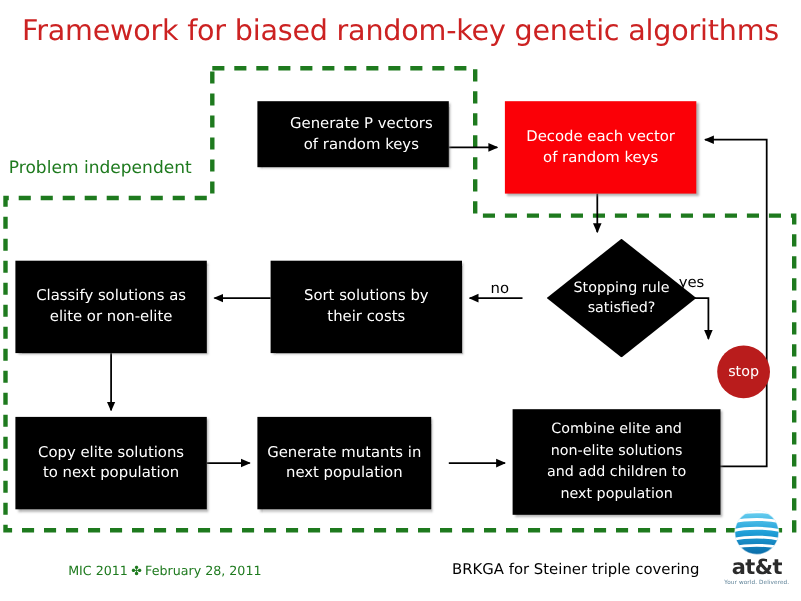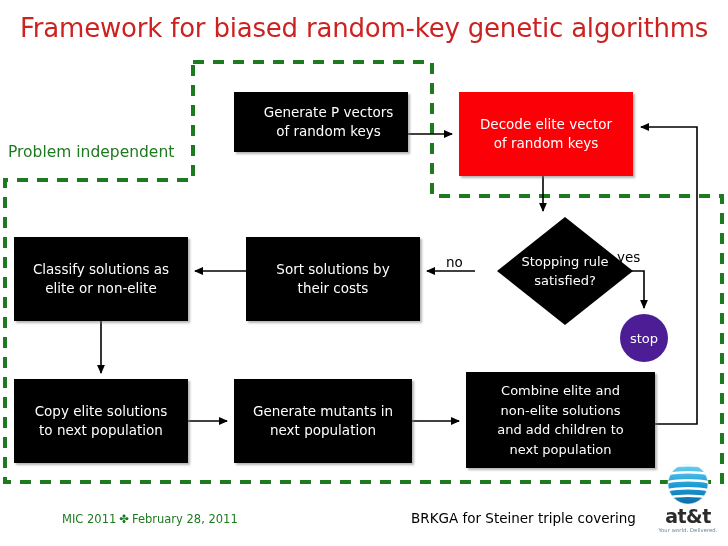--- a/index.html
+++ b/index.html
@@ -69,21 +69,21 @@
     box-shadow: 2px 2px 2px rgba(120,120,120,0.55);
   }
   .node.black { background: #000000; }
   .node.red   { background: #fb0007; }
 
   #n-generate { left: 234px; top: 92px;  width: 174px; height: 60px; padding-left: 21px; }
   #n-decode   { left: 459px; top: 92px;  width: 174px; height: 84px; }
   #n-classify { left: 14px;  top: 237px; width: 174px; height: 84px; }
   #n-sort     { left: 246px; top: 237px; width: 174px; height: 84px; }
   #n-copy     { left: 14px;  top: 379px; width: 174px; height: 84px; }
-  #n-mutants  { left: 234px; top: 379px; width: 178px; height: 84px; align-items: center; }
+  #n-mutants  { left: 234px; top: 379px; width: 158px; height: 84px; align-items: center; }
   #n-combine  { left: 466px; top: 372px; width: 189px; height: 96px; font-size: 13px; line-height: 19.5px; }
 
   #n-decision {
     position: absolute;
     left: 497px; top: 217px;
     width: 136px; height: 108px;
   }
   #n-decision .diamond-shape {
     position: absolute;
     left: 0; top: 0;
@@ -99,24 +99,24 @@
     align-items: center;
     justify-content: center;
     text-align: center;
     color: #ffffff;
     font-size: 13px;
     line-height: 19px;
   }
 
   #n-stop {
     position: absolute;
-    left: 620px; top: 314px;
+    left: 652px; top: 314px;
     width: 48px; height: 48px;
     border-radius: 50%;
-    background: #4c1d95;
+    background: #b91c1c;
     color: #ffffff;
     display: flex;
     align-items: center;
     justify-content: center;
     font-size: 13px;
   }
 
   
   .edge-label {
     position: absolute;
@@ -218,21 +218,21 @@
       <path d="M 633,424 L 697,424 L 697,127 L 641,127" marker-end="url(#arrow)"></path>
     </g>
   </svg>
 
   <div class="node black" id="n-generate">
     <span style="white-space:pre-line">Generate P vectors
 of random keys</span>
   </div>
 
   <div class="node red" id="n-decode">
-    <span style="white-space:pre-line">Decode elite vector
+    <span style="white-space:pre-line">Decode each vector
 of random keys</span>
   </div>
 
   <div id="n-decision">
     <div class="diamond-shape"></div>
     <div class="diamond-text" style="white-space:pre-line">Stopping rule
 satisfied?</div>
   </div>
 
   <div id="n-stop">

